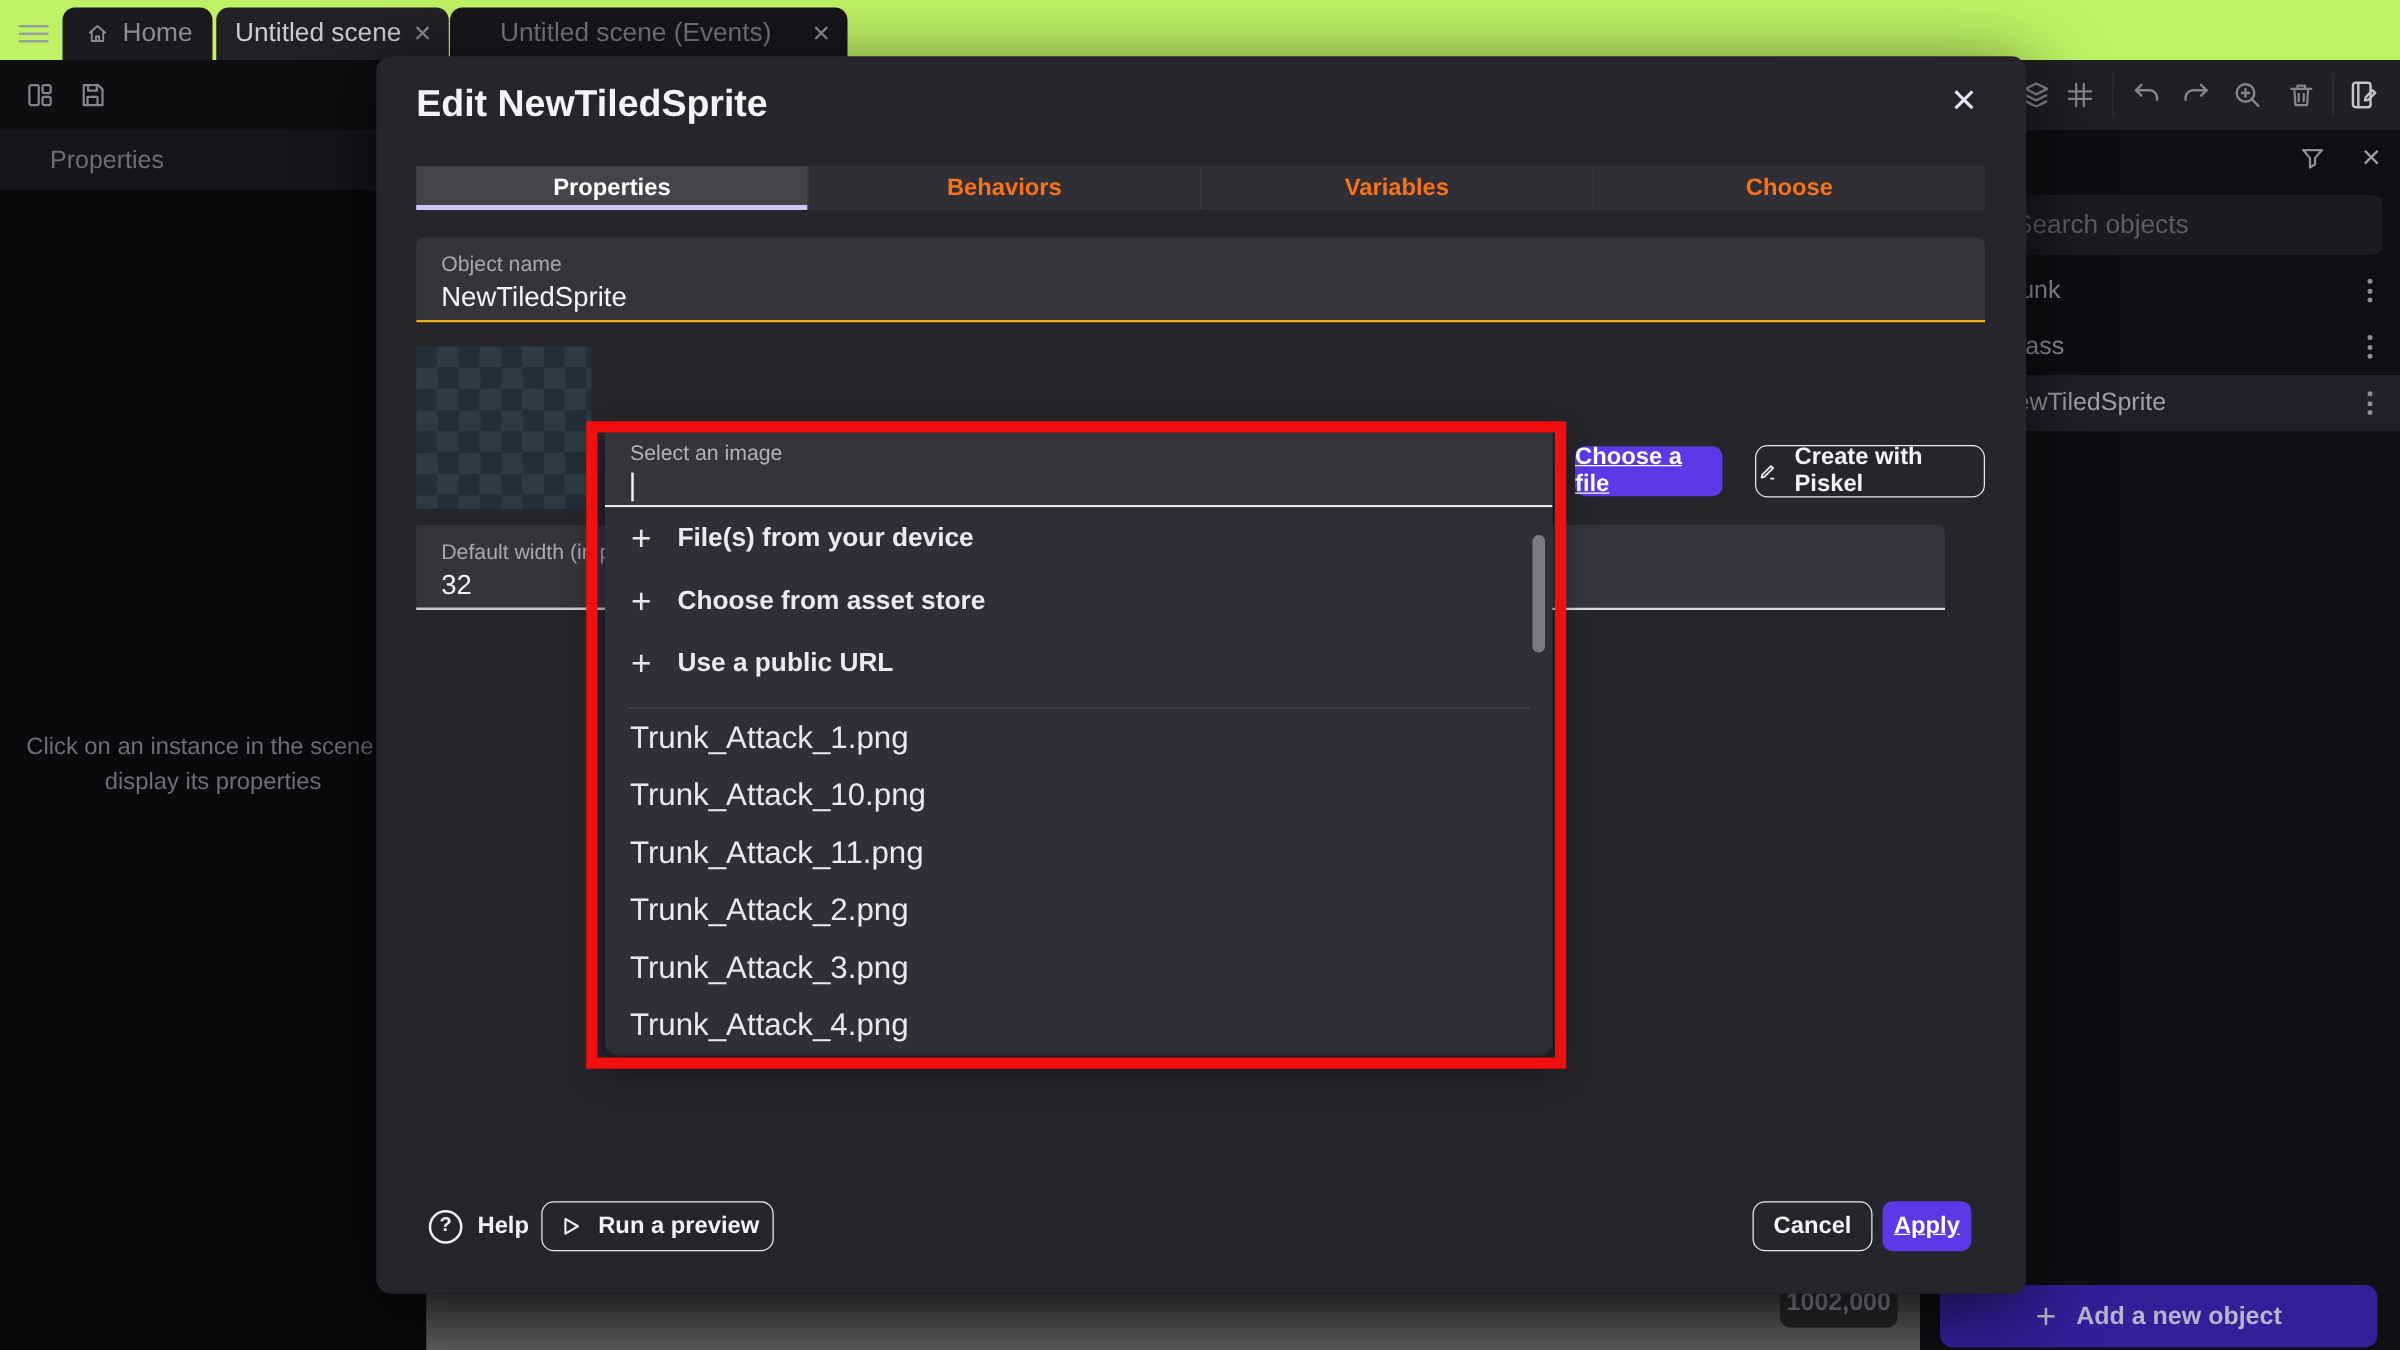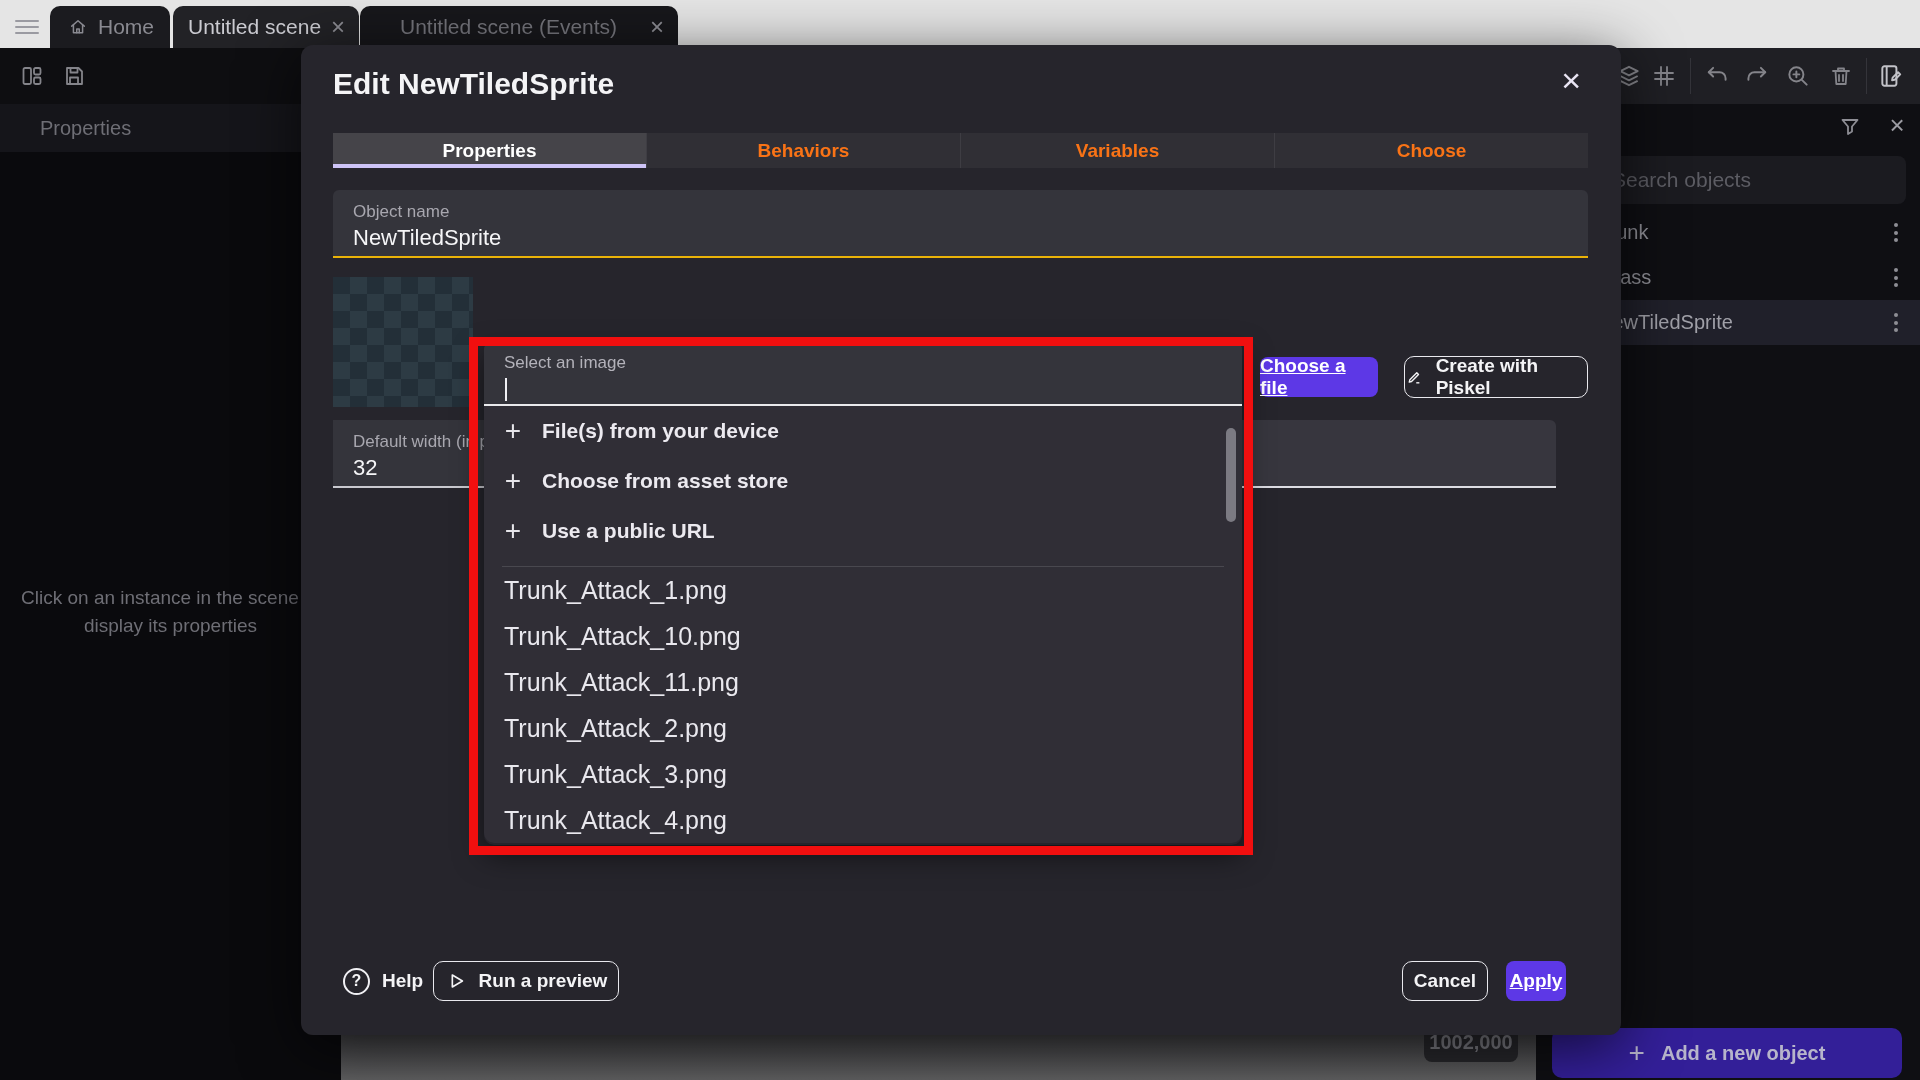--- a/index.html
+++ b/index.html
@@ -4,21 +4,21 @@
 <style>
   * { box-sizing: border-box; margin: 0; padding: 0; }
   html, body { width: 1920px; height: 1080px; overflow: hidden; }
   body {
     font-family: "Liberation Sans", "DejaVu Sans", sans-serif;
     background: #0d0d10; position: relative; color: #e8e8ec;
   }
   .screen { position: absolute; inset: 0; }
 
   
-  .topbar { position: absolute; left: 0; top: 0; width: 1920px; height: 48px; background: #e5e5e5; }
+  .topbar { position: absolute; left: 0; top: 0; width: 1920px; height: 48px; background: #bef264; }
   .hamburger { position: absolute; left: 15px; top: 20px; width: 24px; height: 14px;
     display: flex; flex-direction: column; justify-content: space-between; cursor: pointer; }
   .hamburger i { display: block; height: 2.4px; background: #9a9aa1; border-radius: 2px; }
   .tab { position: absolute; top: 6px; height: 42px; border-radius: 10px 10px 0 0;
     display: flex; align-items: center; font-size: 21px; }
   .tab-home { left: 50px; width: 120px; background: #1b1b1f; color: #8a8a91; gap: 10px; padding-left: 18px; }
   .tab-current { left: 173px; width: 186px; background: #222226; color: #cbcbd1; padding-left: 15px; }
   .tab-events { left: 360px; width: 318px; background: #17171b; color: #74747b; padding-left: 40px; }
   .tab-close { margin-left: auto; margin-right: 14px; font-size: 24px; line-height: 24px; color: #8d8d94; cursor: pointer; }
 
@@ -85,22 +85,22 @@
     font-size: 19px; font-weight: bold; border-radius: 8px; cursor: pointer; color: #f4f4f6; }
   .btn-primary { background: var(--accent, #5d38e6); color: #ffffff; text-decoration: underline; }
   .btn-outline { background: transparent; border: 1.5px solid #e9e9ee; border-radius: 10px; }
   .choose-file-btn { position: absolute; left: 959px; top: 312px; width: 118px; height: 40px; }
   .piskel-btn { position: absolute; left: 1103px; top: 311px; width: 184px; height: 42px; }
   .footer-help { position: absolute; left: 42px; top: 916px; height: 40px; display: flex; align-items: center;
     gap: 12px; font-size: 19px; font-weight: bold; color: #f4f4f6; cursor: pointer; }
   .help-circle { width: 27px; height: 27px; border: 2px solid #f0f0f4; border-radius: 50%;
     display: flex; align-items: center; justify-content: center; font-size: 16px; }
   .preview-btn { position: absolute; left: 132px; top: 916px; width: 186px; height: 40px; }
-  .cancel-btn { position: absolute; left: 1101px; top: 916px; width: 86px; height: 40px; }
-  .apply-btn { position: absolute; left: 1205px; top: 916px; width: 60px; height: 40px; text-align: center; }
+  .cancel-btn { position: absolute; left: 1101px; top: 916px; width: 96px; height: 40px; }
+  .apply-btn { position: absolute; left: 1205px; top: 916px; width: 71px; height: 40px; text-align: center; }
 
   
   .picker { position: absolute; left: 183px; top: 300px; width: 758px; height: 500px; z-index: 5;
     border-radius: 4px 4px 10px 10px; box-shadow: 0 10px 30px rgba(0,0,0,.55); }
   .picker-field { position: relative; height: 61px; background: #34343b; border-bottom: 2px solid #e9e9ec;
     border-radius: 4px 4px 0 0; cursor: text; }
   .picker-label { position: absolute; left: 20px; top: 8px; font-size: 17px; color: #b3b2ba; }
   .caret { position: absolute; left: 21px; top: 33px; width: 2px; height: 23px; background: #f0f0f4; }
   .picker-list { position: relative; height: 437px; background: #302e36; border-radius: 0 0 10px 10px;
     overflow: hidden; }

